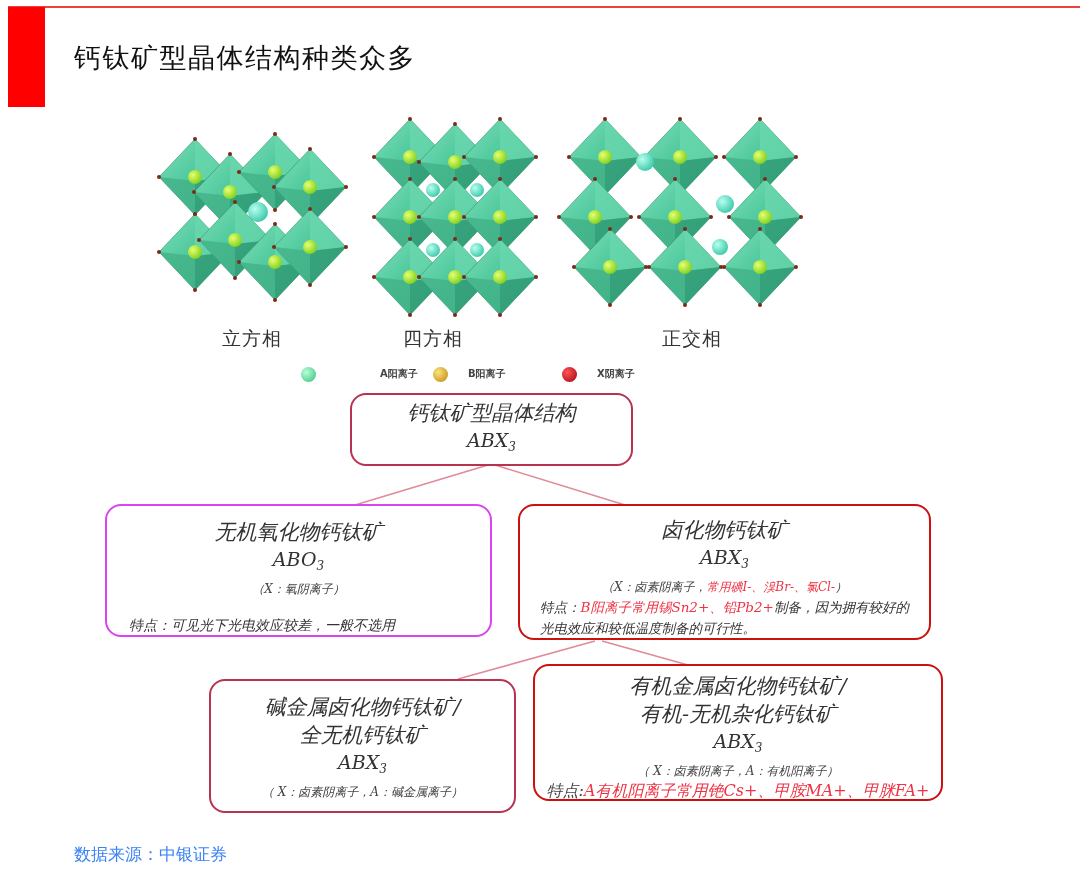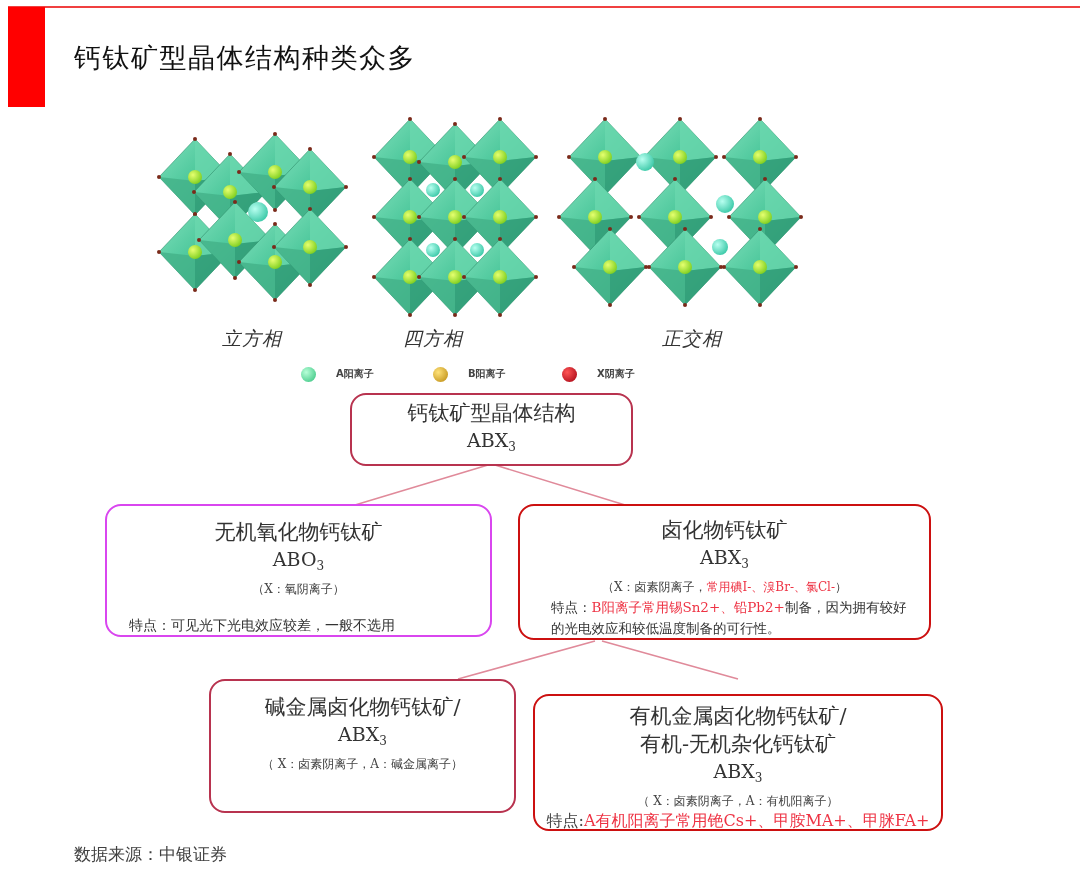--- a/index.html
+++ b/index.html
@@ -5,38 +5,38 @@
     * { margin: 0; padding: 0; box-sizing: border-box; }
     html, body { width: 1080px; height: 871px; background: #ffffff; overflow: hidden; }
     body { position: relative; font-family: "DejaVu Sans", "Liberation Sans", sans-serif; color: #222; }
 
     .top-rule { position: absolute; left: 8px; top: 6px; width: 1072px; height: 2px; background: #f04040; }
     .red-bar { position: absolute; left: 8px; top: 7px; width: 37px; height: 100px; background: #ff0000; }
     .page-title { position: absolute; left: 74px; top: 40px; font-size: 27px; letter-spacing: 1.5px; color: #111; font-family: "DejaVu Sans", sans-serif; }
 
     
     .crystal-figure { position: absolute; left: 150px; top: 112px; width: 700px; height: 250px; }
-    .phase-label { position: absolute; font-size: 19px; color: #333; font-family: "DejaVu Sans", sans-serif; letter-spacing: 1px; font-style: italic; }
+    .phase-label { position: absolute; font-size: 19px; color: #333; font-family: "DejaVu Sans", sans-serif; letter-spacing: 1px; }
 
     .legend { position: absolute; top: 362px; height: 24px; display: flex; align-items: center; }
     .legend-dot { width: 15px; height: 15px; border-radius: 50%; margin-right: 20px; }
     .legend-text { font-size: 10px; color: #444; font-family: "DejaVu Sans", sans-serif; font-weight: bold; }
 
     
-    .node { position: absolute; border-radius: 16px; background: #fff; text-align: center; font-family: "DejaVu Serif", "Liberation Serif", serif; color: #333; }
+    .node { position: absolute; border-radius: 16px; background: #fff; text-align: center; font-family: "DejaVu Serif", "Liberation Serif", serif; color: #333; font-style: italic; }
     .node .t { font-size: 21px; line-height: 28px; color: #333; }
     .node .f { font-size: 19px; line-height: 26px; color: #333; }
     .node .f sub { font-size: 12px; vertical-align: -4px; }
     .node .s { font-size: 12px; line-height: 20px; color: #444; }
     .node .d { font-size: 13.5px; line-height: 21px; color: #333; text-align: left; }
     .red { color: #ee3344; text-align: right; }
 
     .lines { position: absolute; left: 0; top: 0; width: 1080px; height: 871px; pointer-events: none; }
 
-    .source { position: absolute; left: 74px; top: 843px; font-size: 17px; color: #404040; font-family: "DejaVu Serif", serif; }
+    .source { position: absolute; left: 74px; top: 843px; font-size: 17px; color: #3b82f6; font-family: "DejaVu Serif", serif; }
   </style>
 </head>
 <body>
 
 <div class="top-rule"></div>
 <div class="red-bar"></div>
 <div class="page-title">钙钛矿型晶体结构种类众多</div>
 
 <svg class="crystal-figure" viewBox="0 0 700 250" xmlns="http://www.w3.org/2000/svg">
   <defs>
@@ -107,21 +107,21 @@
     <circle cx="95" cy="50" r="9" fill="url(#aion)"></circle>
     <circle cx="175" cy="92" r="9" fill="url(#aion)"></circle>
     <circle cx="170" cy="135" r="8" fill="url(#aion)"></circle>
   </g>
 </svg>
 
 <div class="phase-label" style="left:222px; top:326px;">立方相</div>
 <div class="phase-label" style="left:403px; top:326px;">四方相</div>
 <div class="phase-label" style="left:662px; top:326px;">正交相</div>
 
-<div class="legend" style="left:301px;">
+<div class="legend" style="left:301px;gap:44px;">
   <span class="legend-dot" style="background:radial-gradient(circle at 35% 35%, #b8ffd8, #2fbf7a);"></span>
   <span class="legend-text">A阳离子</span>
 </div>
 <div class="legend" style="left:433px;">
   <span class="legend-dot" style="background:radial-gradient(circle at 35% 35%, #ffe27a, #b8860b);"></span>
   <span class="legend-text">B阳离子</span>
 </div>
 <div class="legend" style="left:562px;">
   <span class="legend-dot" style="background:radial-gradient(circle at 35% 35%, #ff5555, #a00010);"></span>
   <span class="legend-text">X阴离子</span>
@@ -143,30 +143,31 @@
   <div class="t">无机氧化物钙钛矿</div>
   <div class="f"><span>ABO</span><sub>3</sub></div>
   <div class="s">（X：氧阴离子）</div>
   <div class="d" style="padding-left:22px; margin-top:16px; font-size:14px;">特点：可见光下光电效应较差，一般不选用</div>
 </div>
 
 <div class="node" style="left:518px; top:504px; width:413px; height:136px; border:2.5px solid #cc1010; padding-top:10px;">
   <div class="t">卤化物钙钛矿</div>
   <div class="f"><span>ABX</span><sub>3</sub></div>
   <div class="s"><span>（X：卤素阴离子，</span><span class="red">常用碘I-、溴Br-、氯Cl-</span><span>）</span></div>
-  <div class="d" style="padding-left:31px; padding-right:14px;"><span>特点：</span><span class="red">B阳离子常用锡Sn2+、铅Pb2+</span><span>制备，因为拥有较好的光电效应和较低温度制备的可行性。</span></div>
+  <div class="d" style="padding-left:20px; padding-right:14px;"><span>特点：</span><span class="red">B阳离子常用锡Sn2+、铅Pb2+</span><span>制备，因为拥有较好的光电效应和较低温度制备的可行性。</span></div>
 </div>
 
 <div class="node" style="left:209px; top:679px; width:307px; height:134px; border:2.5px solid #b8334f; padding-top:12px;">
   <div class="t">碱金属卤化物钙钛矿/</div>
+  <div class="t">全无机钙钛矿</div>
   <div class="f"><span>ABX</span><sub>3</sub></div>
   <div class="s">（ X：卤素阴离子，A：碱金属离子）</div>
 </div>
 
-<div class="node" style="left:533px; top:694px; width:410px; height:137px; border:2.5px solid #cc1010; padding-top:6px;">
+<div class="node" style="left:533px; top:664px; width:410px; height:137px; border:2.5px solid #cc1010; padding-top:6px;">
   <div class="t">有机金属卤化物钙钛矿/</div>
   <div class="t">有机-无机杂化钙钛矿</div>
   <div class="f"><span>ABX</span><sub>3</sub></div>
   <div class="s">（ X：卤素阴离子，A：有机阳离子）</div>
   <div class="s" style="font-size:16px;"><span>特点:</span><span class="red">A有机阳离子常用铯Cs+、甲胺MA+、甲脒FA+</span></div>
 </div>
 
 <div class="source">数据来源：中银证券</div>
 
 </body></html>

